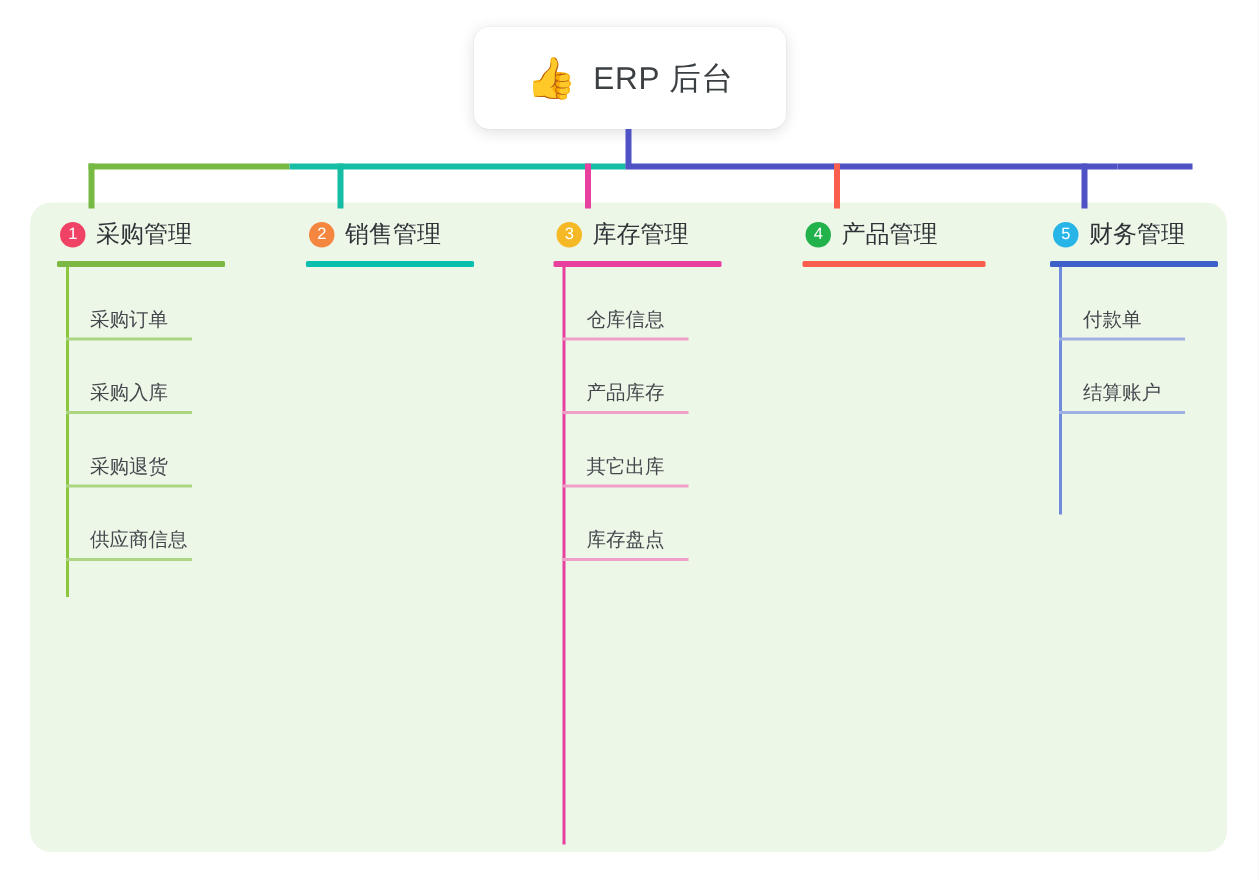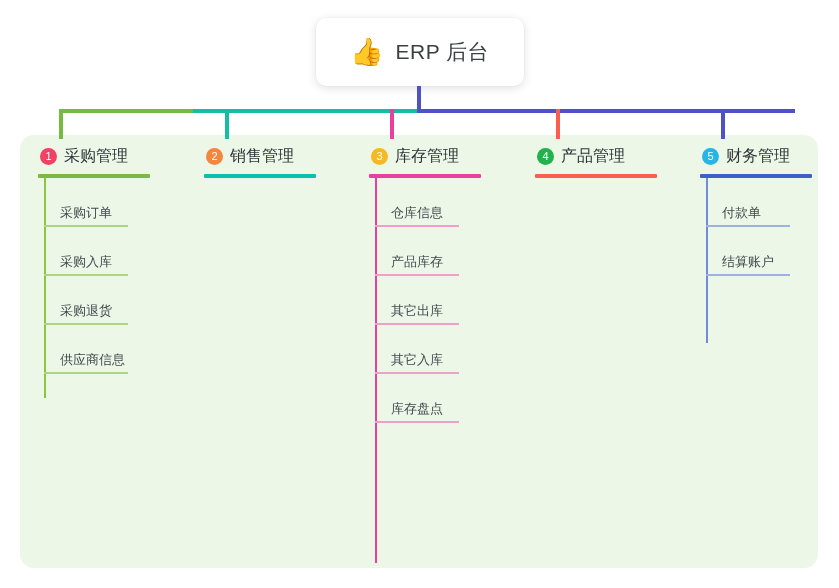--- a/index.html
+++ b/index.html
@@ -161,24 +161,20 @@
           </div>
           <div class="leaf">
             <span class="leaf-text">产品库存</span>
             <div class="leaf-rule" style="background: rgb(240, 160, 200); width: 84px;"></div>
           </div>
           <div class="leaf">
             <span class="leaf-text">其它出库</span>
             <div class="leaf-rule" style="background: rgb(240, 160, 200); width: 84px;"></div>
           </div>
           <div class="leaf">
-            <span class="leaf-text">其它入库</span>
-            <div class="leaf-rule" style="background: rgb(240, 160, 200); width: 84px;"></div>
-          </div>
-          <div class="leaf">
             <span class="leaf-text">库存盘点</span>
             <div class="leaf-rule" style="background: rgb(240, 160, 200); width: 84px;"></div>
           </div>
         </div>
       </div>
       <div class="col" style="left: 535px; width: 122px;">
         <div class="col-head">
           <span class="badge" style="background: rgb(34, 178, 76);">4</span>
           <span class="head-label">产品管理</span>
         </div>

